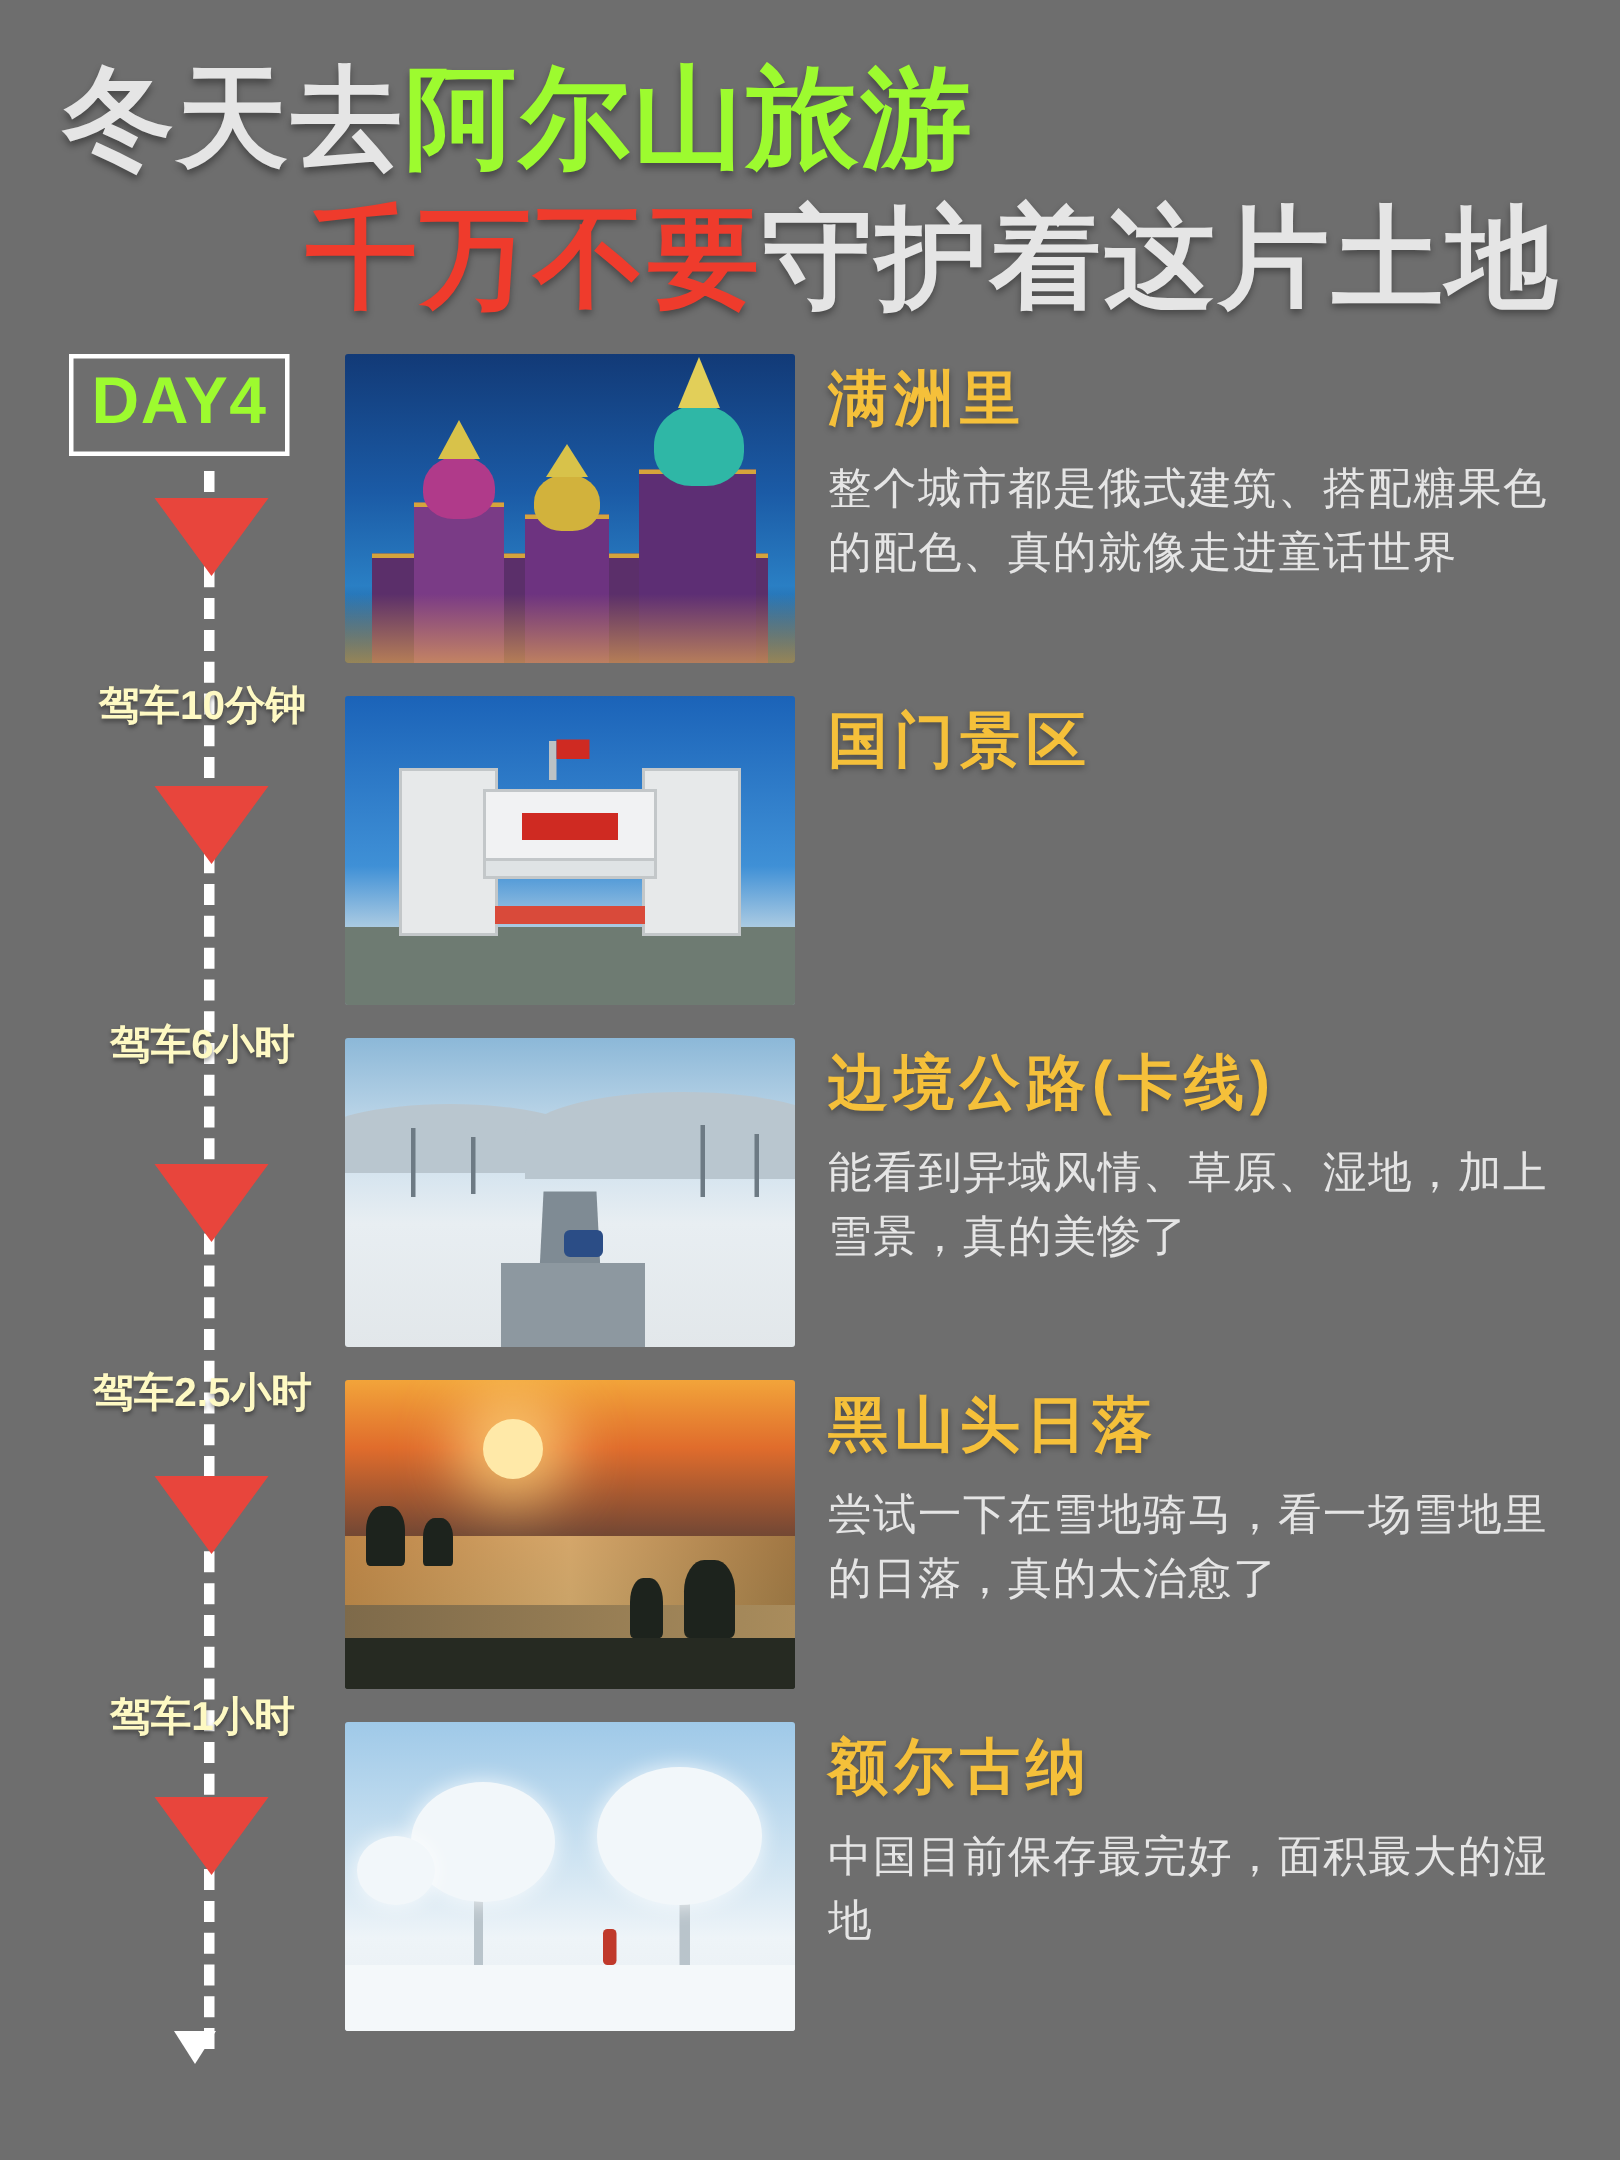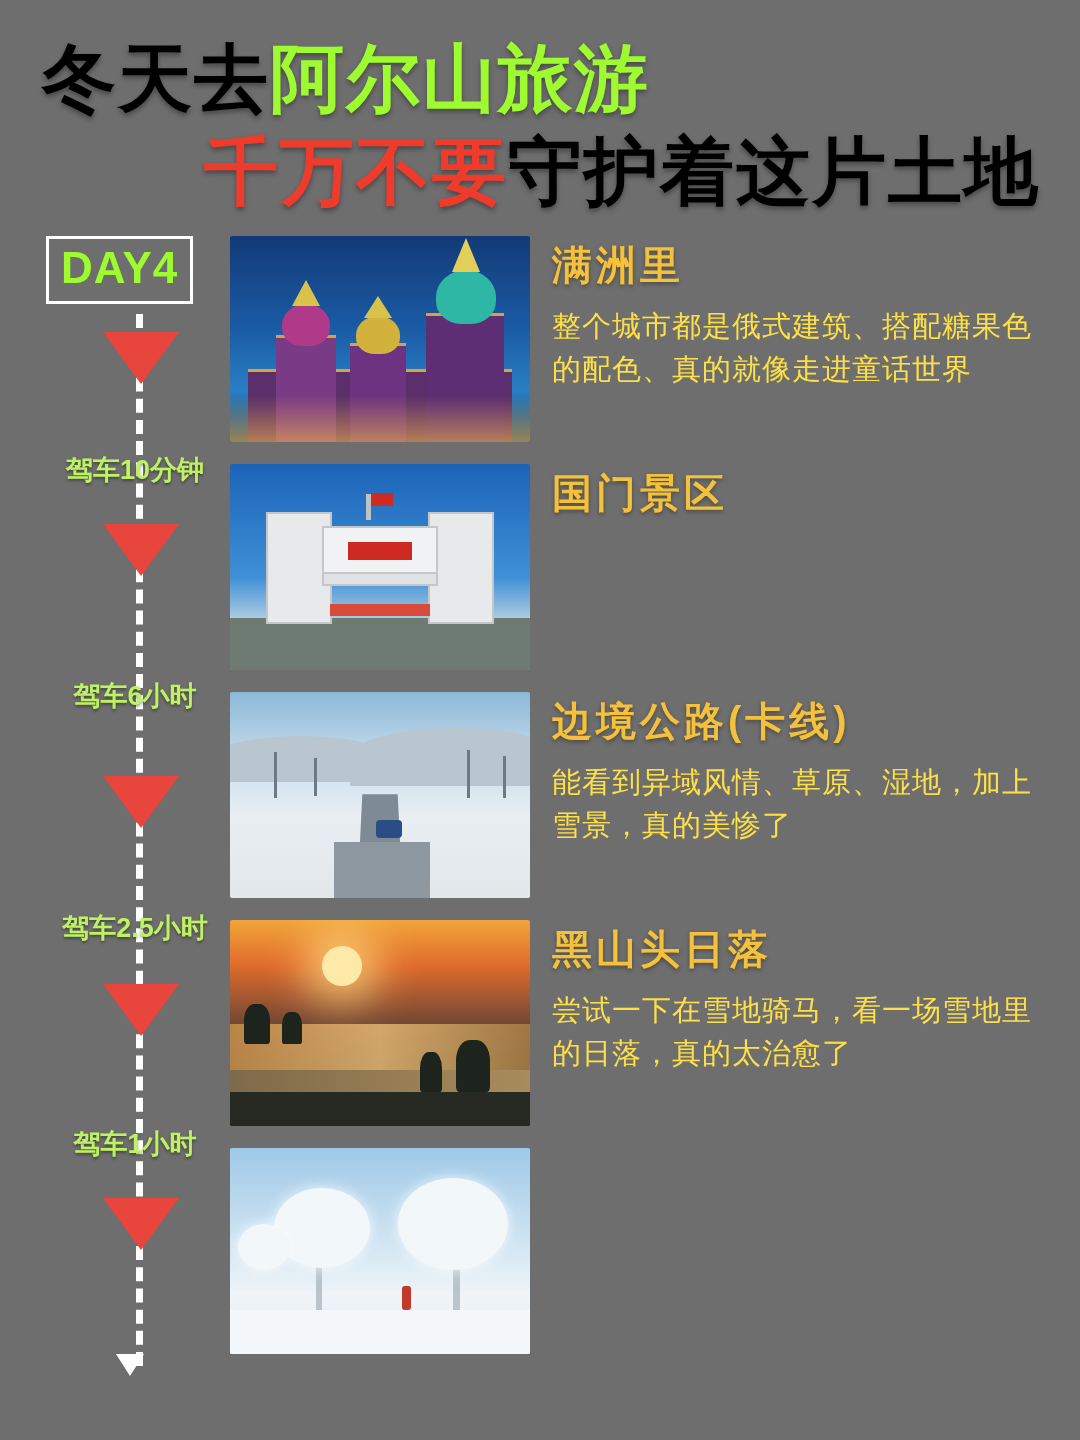--- a/index.html
+++ b/index.html
@@ -22,21 +22,21 @@
   .title-line {
     font-size: 74px;
     font-weight: bold;
     line-height: 1.12;
     letter-spacing: 2px;
     white-space: nowrap;
     text-shadow: 0 3px 5px rgba(0,0,0,0.35);
   }
   .title-line.l1 { text-align: left; padding-left: 8px; }
   .title-line.l2 { text-align: right; padding-right: 6px; margin-top: 10px; }
-  .t-white { color: #000000; }
+  .t-white { color: #e5e5e5; }
   .t-green { color: #9dfb2f; }
   .t-red   { color: #ef3b2c; }
 
   
   .content {
     display: flex;
     margin-top: 22px;
     padding: 0 22px 0 40px;
     box-sizing: border-box;
     height: 1140px;
@@ -75,21 +75,21 @@
     border-left: 38px solid transparent;
     border-right: 38px solid transparent;
     border-top: 52px solid #e8453c;
     z-index: 2;
   }
   .leg-label {
     position: absolute;
     left: 0;
     width: 190px;
     text-align: center;
-    color: #bef264;
+    color: #fef9c3;
     font-size: 27px;
     font-weight: bold;
     z-index: 3;
     text-shadow: 0 2px 3px rgba(0,0,0,0.4);
   }
   .arrow-end {
     position: absolute;
     left: 76px;
     bottom: 0;
     width: 0;
@@ -127,21 +127,21 @@
   .stop .name {
     font-size: 40px;
     font-weight: bold;
     color: #f5c03a;
     letter-spacing: 4px;
     margin: 2px 0 12px 0;
     text-shadow: 0 2px 4px rgba(0,0,0,0.35);
   }
   .stop .desc {
     font-size: 29px;
-    color: #fde047;
+    color: #e5e5e5;
     line-height: 1.5;
     letter-spacing: 1px;
   }
 
   
   .art { position: absolute; inset: 0; }
 
   
   .art-church { background: linear-gradient(#123a77 0%, #1b5ba6 45%, #2a7fc4 75%, #17406e 100%); }
   .art-church .dome {
@@ -304,16 +304,20 @@
         <div class="art art-rime">
           <div class="trunk" style="left:86px;top:92px;width:6px;height:72px;"></div>
           <div class="tree" style="left:44px;top:40px;width:96px;height:80px;"></div>
           <div class="trunk" style="right:70px;top:88px;width:7px;height:78px;"></div>
           <div class="tree" style="right:22px;top:30px;width:110px;height:92px;"></div>
           <div class="tree" style="left:8px;top:76px;width:52px;height:46px;"></div>
           <div class="person" style="left:172px;top:138px;width:9px;height:24px;"></div>
           <div class="trunk" style="left:0;right:0;bottom:0;height:44px;background:#f4f8fa;"></div>
         </div>
       </div>
+      <div class="text">
+        <div class="name">额尔古纳</div>
+        <div class="desc">中国目前保存最完好，面积最大的湿地</div>
+      </div>
     </div>
 
   </div>
 </div>
 
 </body></html>

